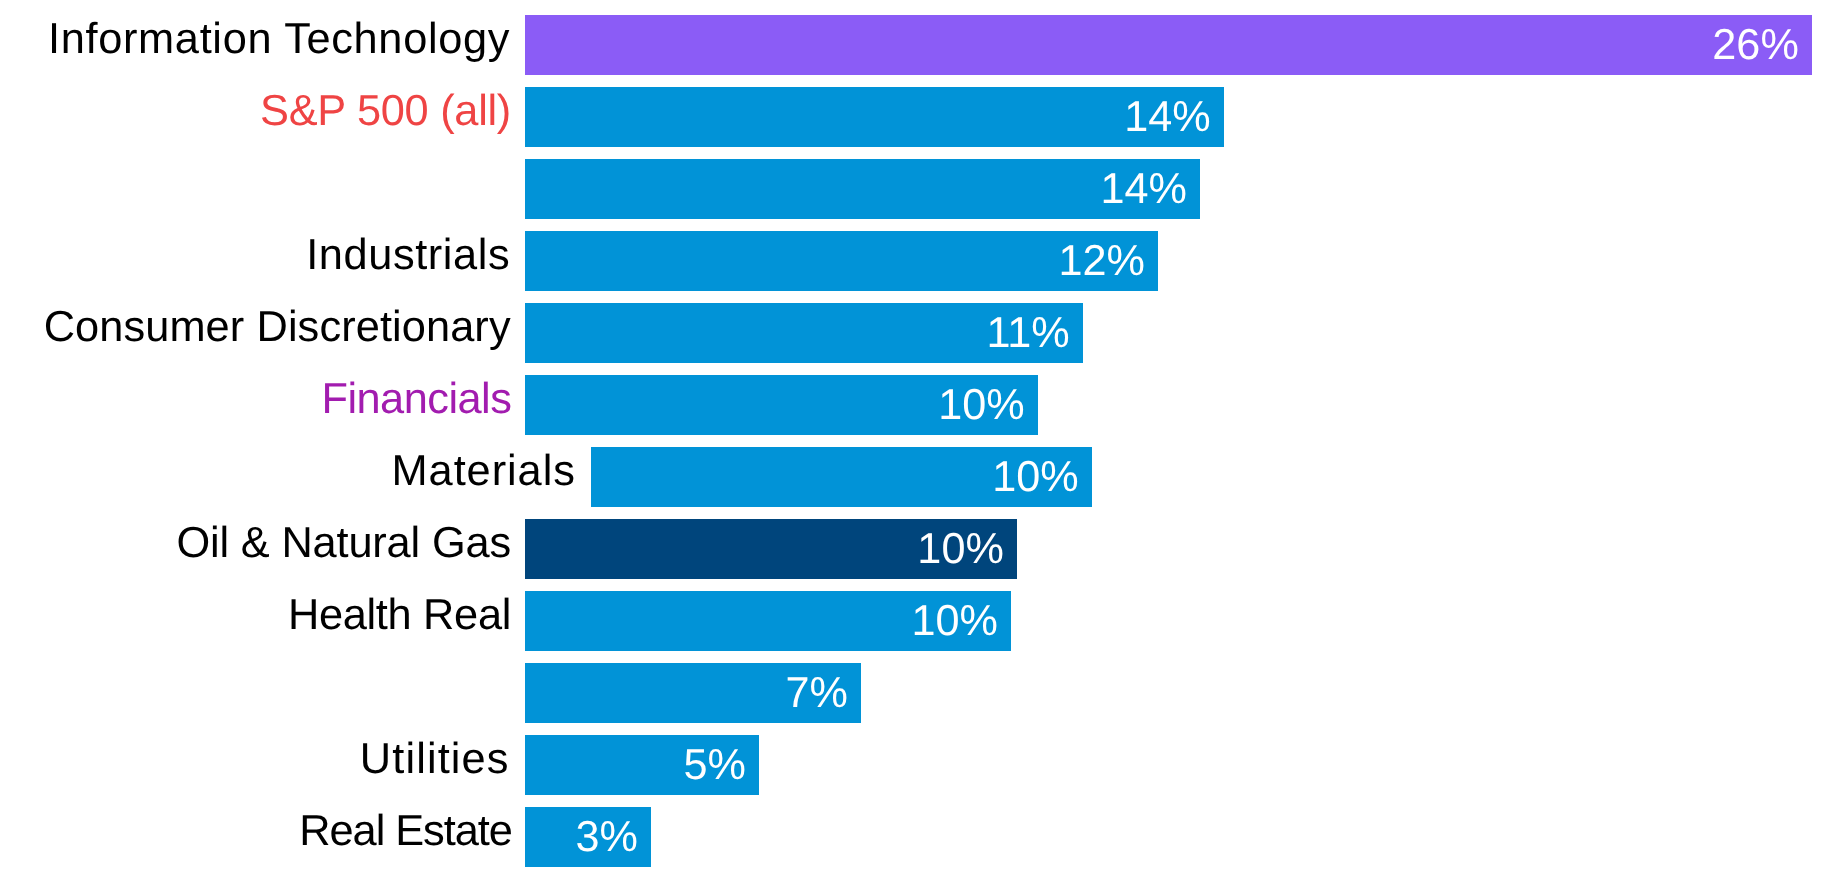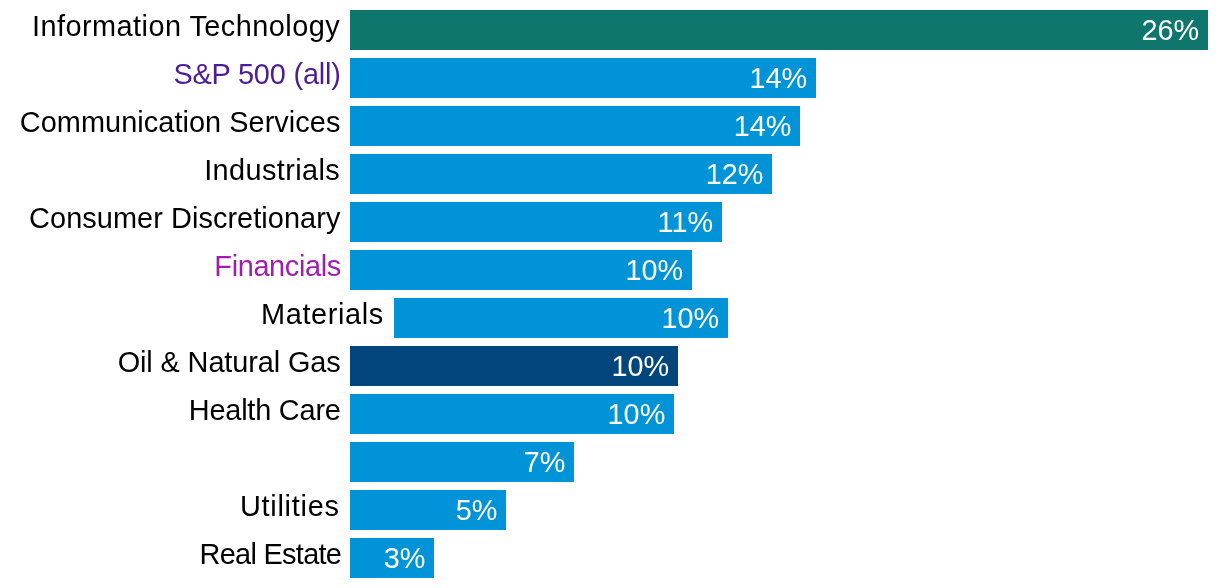--- a/index.html
+++ b/index.html
@@ -58,34 +58,33 @@
     white-space: nowrap;
   }
 </style>
 </head>
 <body>
 
 <div id="chart">
 
   <div class="bar-row" style="top: 10px; height: 40px;">
     <div class="cat-label" style="right: 879.948px; letter-spacing: 0.448px; color: rgb(0, 0, 0);">Information Technology</div>
-    <div class="bar" style="width: 858px; left: 350px; height: 40px; background: #0f766e; text-decoration: underline;">
+    <div class="bar" style="width: 858px; left: 350px; height: 40px; background: #8b5cf6; text-decoration: underline;">
       <div class="val-label" style="right: 8.8px; color: rgb(255, 255, 255);">26%</div>
     </div>
   </div>
 
   <div class="bar-row" style="top: 58px; height: 40px;">
-    <div class="cat-label" style="right: 879.317px; letter-spacing: -0.183px; color: #4c1d95;">S&amp;P 500 (all)</div>
+    <div class="cat-label" style="right: 879.317px; letter-spacing: -0.183px; color: #ef4444;">S&amp;P 500 (all)</div>
     <div class="bar" style="width: 465.96px; left: 350px; height: 40px; background: rgb(1, 147, 215);">
       <div class="val-label" style="right: 8.8px; color: rgb(255, 255, 255);">14%</div>
     </div>
   </div>
 
   <div class="bar-row" style="top: 106px; height: 40px;">
-    <div class="cat-label" style="right: 879.552px; letter-spacing: 0.052px; color: rgb(0, 0, 0);">Communication Services</div>
     <div class="bar" style="width: 450.12px; left: 350px; height: 40px; background: rgb(1, 147, 215);">
       <div class="val-label" style="right: 8.8px; color: rgb(255, 255, 255);">14%</div>
     </div>
   </div>
 
   <div class="bar-row" style="top: 154px; height: 40px;">
     <div class="cat-label" style="right: 879.89px; letter-spacing: 0.39px; color: rgb(0, 0, 0); text-align: right;">Industrials</div>
     <div class="bar" style="width: 384.12px; left: 350px; height: 40px; background: rgb(1, 147, 215); padding-left: 38px;">
       <div class="val-label" style="right: 8.8px; color: rgb(255, 255, 255);">12%</div>
     </div>
@@ -113,21 +112,21 @@
   </div>
 
   <div class="bar-row" style="top: 346px; height: 40px;">
     <div class="cat-label" style="right: 879.394px; letter-spacing: -0.106px; color: rgb(0, 0, 0);">Oil &amp; Natural Gas</div>
     <div class="bar is-highlight" style="width: 328.02px; left: 350px; height: 40px; background: rgb(0, 69, 124);">
       <div class="val-label" style="right: 8.8px; color: rgb(255, 255, 255);">10%</div>
     </div>
   </div>
 
   <div class="bar-row" style="top: 394px; height: 40px;">
-    <div class="cat-label" style="right: 879.3px; letter-spacing: -0.2px; color: rgb(0, 0, 0);">Health Care</div>
+    <div class="cat-label" style="right: 879.3px; letter-spacing: -0.2px; color: rgb(0, 0, 0);">Health Real</div>
     <div class="bar" style="width: 324.06px; left: 350px; height: 40px; background: rgb(1, 147, 215);">
       <div class="val-label" style="right: 8.8px; color: rgb(255, 255, 255);">10%</div>
     </div>
   </div>
 
   <div class="bar-row" style="top: 442px; height: 40px;">
     <div class="bar" style="width: 224.07px; left: 350px; height: 40px; background: rgb(1, 147, 215);">
       <div class="val-label" style="right: 8.8px; color: rgb(255, 255, 255);">7%</div>
     </div>
   </div>

